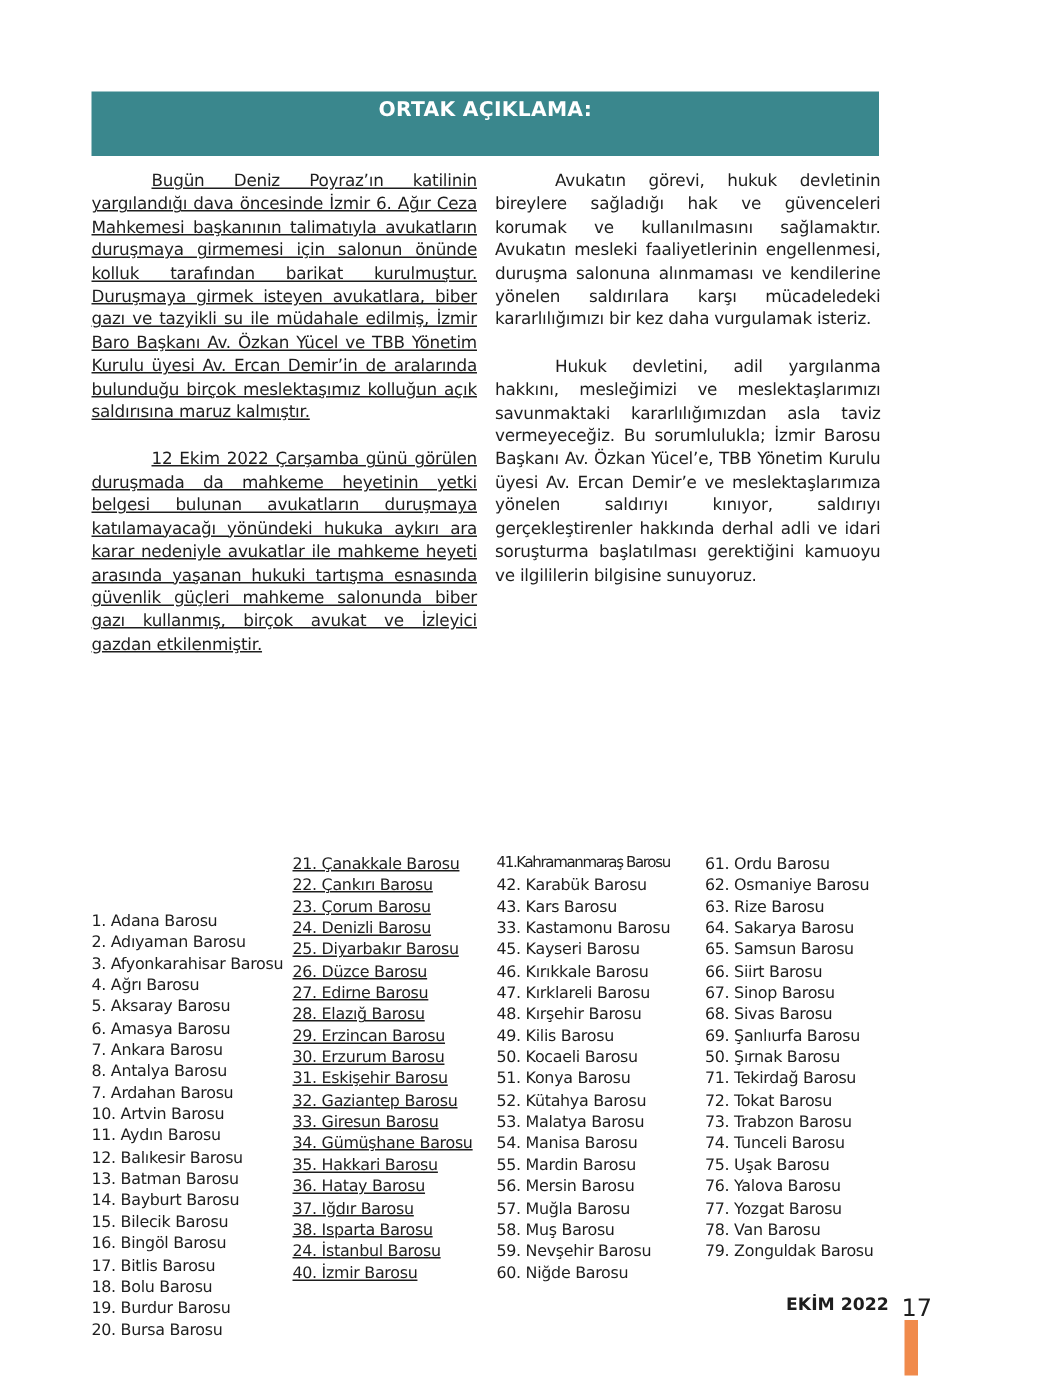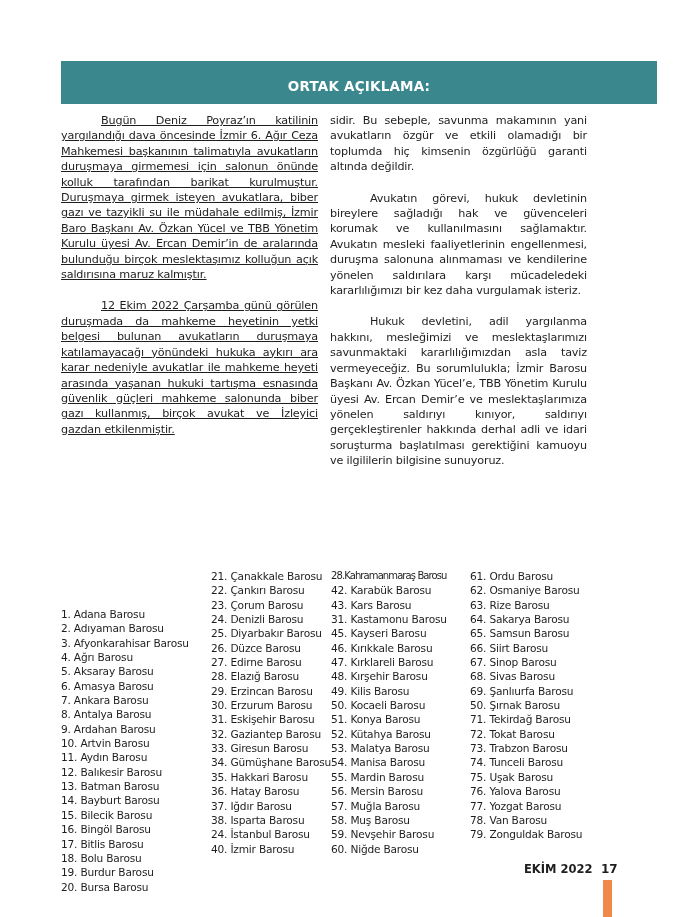--- a/index.html
+++ b/index.html
@@ -1,89 +1,88 @@
 <!DOCTYPE html>
 <html><head>
 <meta charset="utf-8">
 <style>
   html, body { margin: 0; padding: 0; }
   body {
     width: 700px; height: 917px; background: #ffffff; position: relative; overflow: hidden;
     font-family: "DejaVu Sans", sans-serif; color: #1e1e1e;
   }
   .header-bar {
-    position: absolute; left: 61px; top: 61px; width: 596px; height: 43px;
+    position: absolute; left: 61px; top: 61px; width: 525px; height: 43px;
     background: #3a878d; color: #ffffff; text-align: center;
     font-family: "DejaVu Sans", sans-serif; font-weight: bold;
-    font-size: 13.5px; line-height: 18px; padding-top: 16px; box-sizing: border-box;
+    font-size: 13.5px; line-height: 18px; padding-top: 3px; box-sizing: border-box;
     letter-spacing: 0.2px;
   }
   .header-bar div { display: block; }
   .col {
     position: absolute; top: 113px; width: 257px;
     font-size: 11.2px; line-height: 15.4px; text-align: justify;
     letter-spacing: -0.15px;
   }
   .col.left { left: 61px; text-decoration: underline; }
   .col.right { left: 330px; }
   .col p { margin: 0 0 16px 0; text-indent: 40px; hyphens: manual; }
   .col p.cont { text-indent: 0; }
   .bars {
     position: absolute; top: 569px; left: 61px; width: 540px;
     font-size: 10.6px; line-height: 14.35px; letter-spacing: -0.2px;
   }
   .bar-col { position: absolute; top: 0; white-space: nowrap; }
   .bar-col.c1 { left: 0; margin-top: 38px; }
-  .bar-col.c2 { left: 150px; }
+  .bar-col.c2 { left: 134px; text-decoration: underline; }
   .bar-col.c3 { left: 270px; }
   .bar-col.c4 { left: 409px; }
   .bar-col .item { display: block; height: 14.35px; }
   .bar-col .item.tight { letter-spacing: -0.9px; font-size: 10px; }
   .footer-label {
     position: absolute; left: 524px; top: 862px;
     font-size: 11.5px; font-weight: bold; color: #1e1e1e;
   }
   .page-num {
     position: absolute; left: 601px; top: 862px;
-    font-size: 12px; font-weight: bold; color: #1e1e1e;
+    font-size: 16px; font-weight: normal; color: #1e1e1e;
   }
   .orange-bar {
     position: absolute; left: 603px; top: 880px; width: 9px; height: 37px;
     background: #f08a4b;
   }
 </style>
 </head>
 <body>
 
 <div class="header-bar">
   <div>ORTAK AÇIKLAMA:</div>
 </div>
 
 <div class="col left">
   <p>Bugün Deniz Poyraz’ın katilinin yargılandığı dava öncesinde İzmir 6. Ağır Ceza Mahkemesi başkanının talimatıyla avukatların duruşmaya girmemesi için salonun önünde kolluk tarafından barikat kurulmuştur. Duruşmaya girmek isteyen avukatlara, biber gazı ve tazyikli su ile müdahale edilmiş, İzmir Baro Başkanı Av. Özkan Yücel ve TBB Yönetim Kurulu üyesi Av. Ercan Demir’in de aralarında bulunduğu birçok meslektaşımız kolluğun açık saldırısına maruz kalmıştır.</p>
   <p>12 Ekim 2022 Çarşamba günü görülen duruşmada da mahkeme heyetinin yetki belgesi bulunan avukatların duruşmaya katılamayacağı yönündeki hukuka aykırı ara karar nedeniyle avukatlar ile mahkeme heyeti arasında yaşanan hukuki tartışma esnasında güvenlik güçleri mahkeme salonunda biber gazı kullanmış, birçok avukat ve İzleyici gazdan etkilenmiştir.</p>
 </div>
 
 <div class="col right">
-  <p class="cont">sidir. Bu sebeple, savunma makamının yani avukatların özgür ve etkili olamadığı bir toplumda hiç kimsenin özgürlüğü garanti altında değildir.</p>
   <p>Avukatın görevi, hukuk devletinin bireylere sağladığı hak ve güvenceleri korumak ve kullanılmasını sağlamaktır. Avukatın mesleki faaliyetlerinin engellenmesi, duruşma salonuna alınmaması ve kendilerine yönelen saldırılara karşı mücadeledeki kararlılığımızı bir kez daha vurgulamak isteriz.</p>
   <p>Hukuk devletini, adil yargılanma hakkını, mesleğimizi ve meslektaşlarımızı savunmaktaki kararlılığımızdan asla taviz vermeyeceğiz. Bu sorumlulukla; İzmir Barosu Başkanı Av. Özkan Yücel’e, TBB Yönetim Kurulu üyesi Av. Ercan Demir’e ve meslektaşlarımıza yönelen saldırıyı kınıyor, saldırıyı gerçekleştirenler hakkında derhal adli ve idari soruşturma başlatılması gerektiğini kamuoyu ve ilgililerin bilgisine sunuyoruz.</p>
 </div>
 
 <div class="bars">
   <div class="bar-col c1">
       <span class="item">1. Adana Barosu</span>
       <span class="item">2. Adıyaman Barosu</span>
       <span class="item">3. Afyonkarahisar Barosu</span>
       <span class="item">4. Ağrı Barosu</span>
       <span class="item">5. Aksaray Barosu</span>
       <span class="item">6. Amasya Barosu</span>
       <span class="item">7. Ankara Barosu</span>
       <span class="item">8. Antalya Barosu</span>
-      <span class="item">9. Ardahan Barosu</span>
+      <span class="item">7. Ardahan Barosu</span>
       <span class="item">10. Artvin Barosu</span>
       <span class="item">11. Aydın Barosu</span>
       <span class="item">12. Balıkesir Barosu</span>
       <span class="item">13. Batman Barosu</span>
       <span class="item">14. Bayburt Barosu</span>
       <span class="item">15. Bilecik Barosu</span>
       <span class="item">16. Bingöl Barosu</span>
       <span class="item">17. Bitlis Barosu</span>
       <span class="item">18. Bolu Barosu</span>
       <span class="item">19. Burdur Barosu</span>
@@ -105,24 +104,24 @@
       <span class="item">33. Giresun Barosu</span>
       <span class="item">34. Gümüşhane Barosu</span>
       <span class="item">35. Hakkari Barosu</span>
       <span class="item">36. Hatay Barosu</span>
       <span class="item">37. Iğdır Barosu</span>
       <span class="item">38. Isparta Barosu</span>
       <span class="item">24. İstanbul Barosu</span>
       <span class="item">40. İzmir Barosu</span>
     </div>
   <div class="bar-col c3">
-      <span class="item tight">28.Kahramanmaraş Barosu</span>
+      <span class="item tight">41.Kahramanmaraş Barosu</span>
       <span class="item">42. Karabük Barosu</span>
       <span class="item">43. Kars Barosu</span>
-      <span class="item">31. Kastamonu Barosu</span>
+      <span class="item">33. Kastamonu Barosu</span>
       <span class="item">45. Kayseri Barosu</span>
       <span class="item">46. Kırıkkale Barosu</span>
       <span class="item">47. Kırklareli Barosu</span>
       <span class="item">48. Kırşehir Barosu</span>
       <span class="item">49. Kilis Barosu</span>
       <span class="item">50. Kocaeli Barosu</span>
       <span class="item">51. Konya Barosu</span>
       <span class="item">52. Kütahya Barosu</span>
       <span class="item">53. Malatya Barosu</span>
       <span class="item">54. Manisa Barosu</span>

